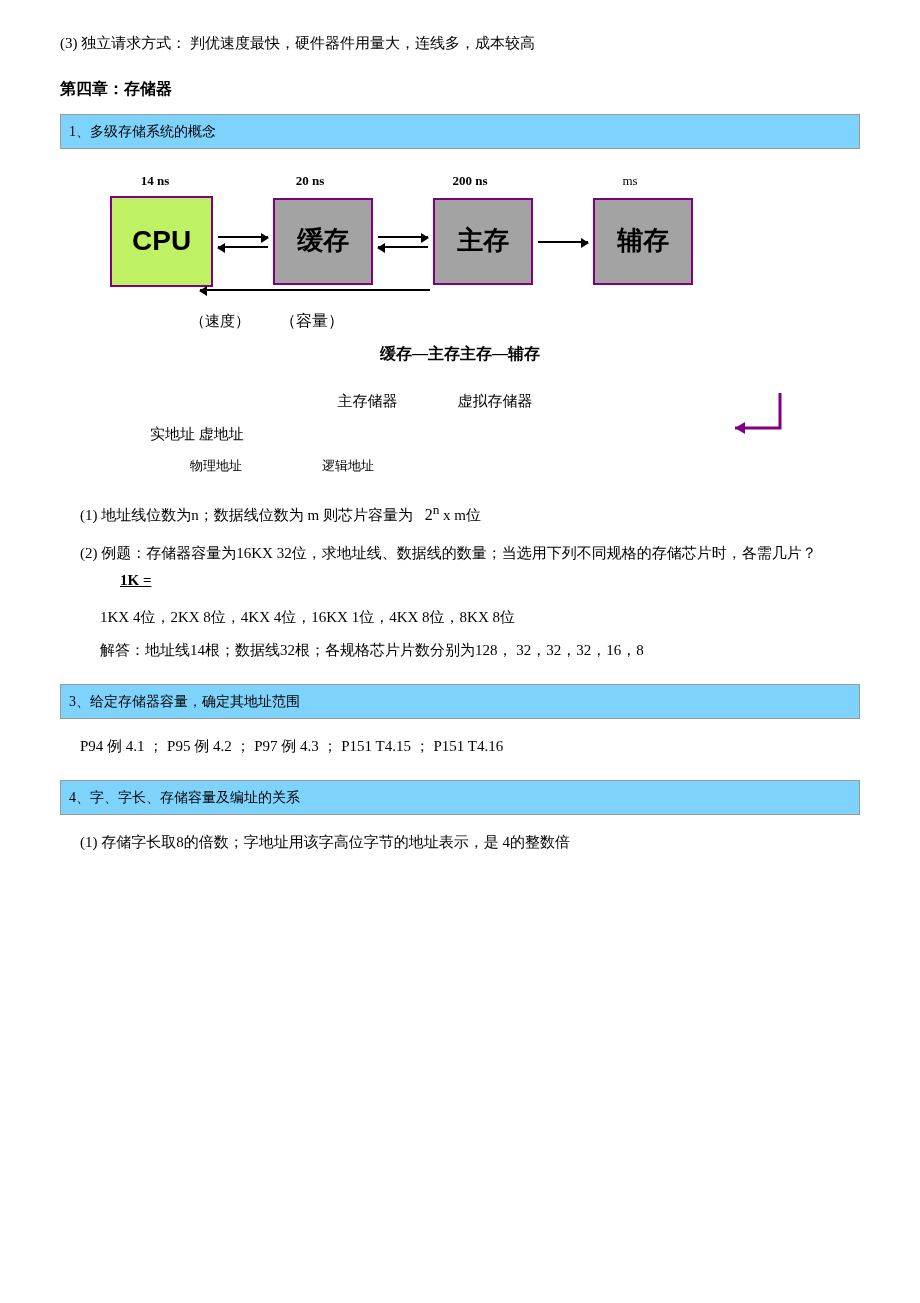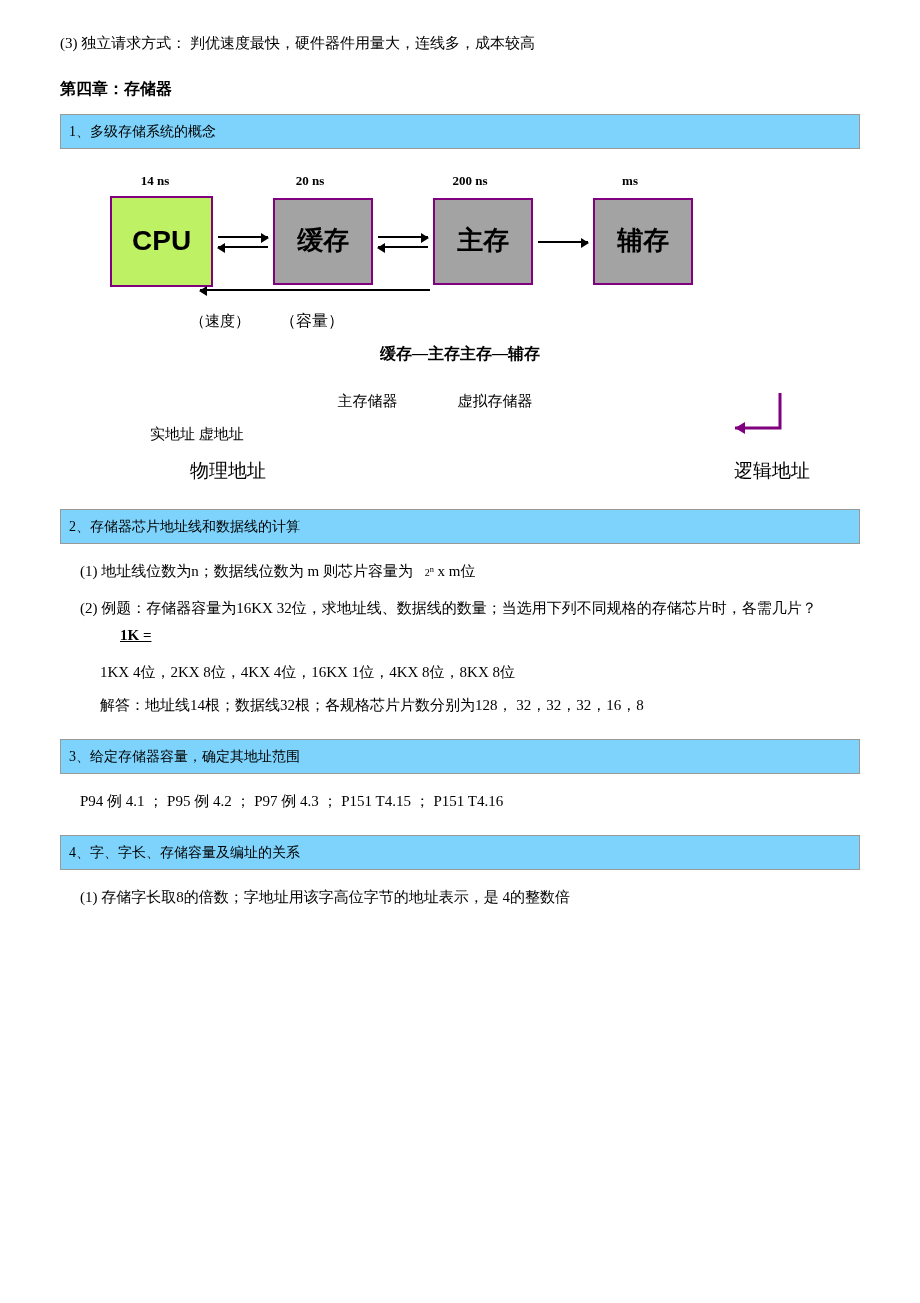--- a/index.html
+++ b/index.html
@@ -114,21 +114,21 @@
 
   <div class="diagram-area">
 
     <div style="display:flex; align-items:flex-end; margin-bottom:4px; gap:0; padding-left:0;">
       <div style="width:90px; text-align:center; font-size:13px; font-weight:bold;">14 ns</div>
       <div style="width:60px;"></div>
       <div style="width:100px; text-align:center; font-size:13px; font-weight:bold;">20 ns</div>
       <div style="width:60px;"></div>
       <div style="width:100px; text-align:center; font-size:13px; font-weight:bold;">200 ns</div>
       <div style="width:60px;"></div>
-      <div style="width:100px; text-align:center; font-size:13px; font-weight:bold;">ms</div>
+      <div style="width:100px; text-align:center; font-size:13px; font-weight:normal;">ms</div>
     </div>
 
     <div style="display:flex; align-items:center;">
 
       <div class="cpu-box">
         <span>CPU</span>
       </div>
 
       <div style="width:60px; display:flex; flex-direction:column; align-items:center;">
         <div class="arrow-right"></div>
@@ -179,33 +179,32 @@
       </div>
 
       <div style="width:80px; margin-right:10px;">
         <svg width="70" height="55" viewBox="0 0 70 55">
           <path d="M 60 5 L 60 40 L 15 40" stroke="#800080" stroke-width="3" fill="none"></path>
           <polygon points="15,40 25,34 25,46" fill="#800080"></polygon>
         </svg>
       </div>
     </div>
 
-    <div style="display:flex; gap:104px; padding-left:80px; font-size:19px;justify-content:space-between;">
+    <div style="display:flex; gap:80px; padding-left:80px; font-size:13px;">
       <span>物理地址</span>
       <span>逻辑地址</span>
     </div>
   </div>
 </div>
 
 <div class="content-block">
-  <div class="section-header">2、存储器芯片地址线和数据线的计算</div>
 
   <div class="para">
     <span>(1)  地址线位数为n；数据线位数为 m 则芯片容量为</span>
-    <span style="font-size:10px; margin-left:8px;">2<sup>n</sup></span>
+    <span style="font-size:16px; margin-left:8px;">2<sup>n</sup></span>
     <span> x m位</span>
   </div>
 
   <div class="para">
     <span>(2)  例题：存储器容量为16KX 32位，求地址线、数据线的数量；当选用下列不同规格的存储芯片时，各需几片？</span>
     <span style="margin-left:40px; text-decoration:underline; font-weight:bold;">1K =</span>
   </div>
 
   <div class="sub-item">1KX 4位，2KX 8位，4KX 4位，16KX 1位，4KX 8位，8KX 8位</div>
 

